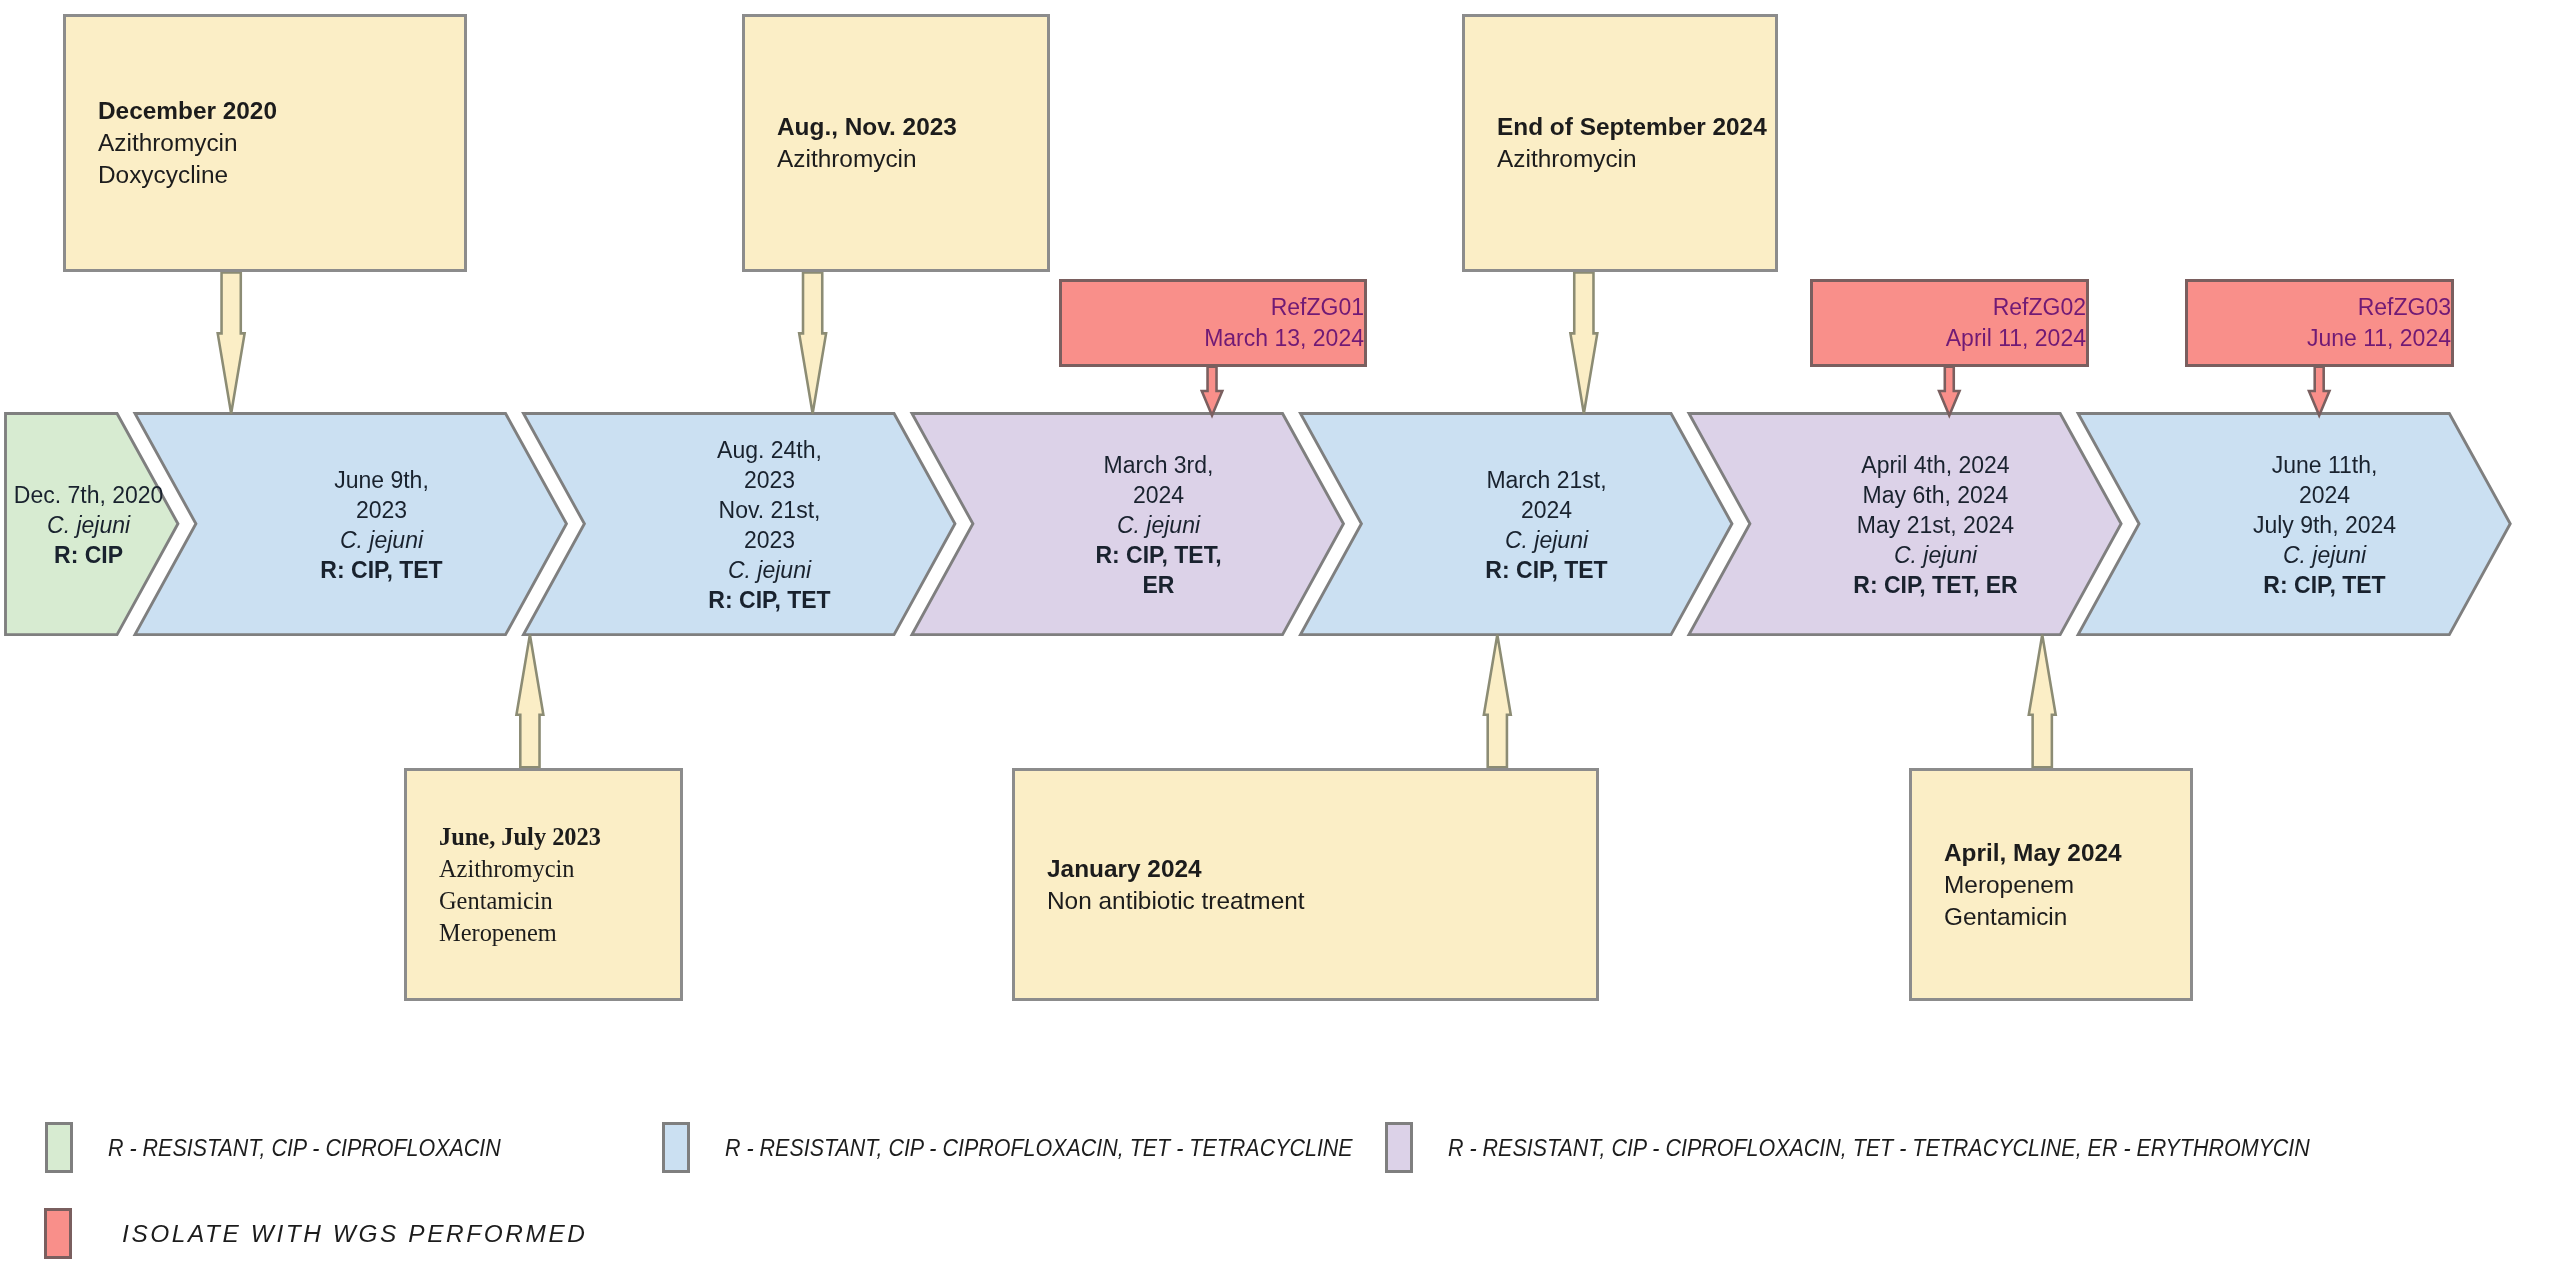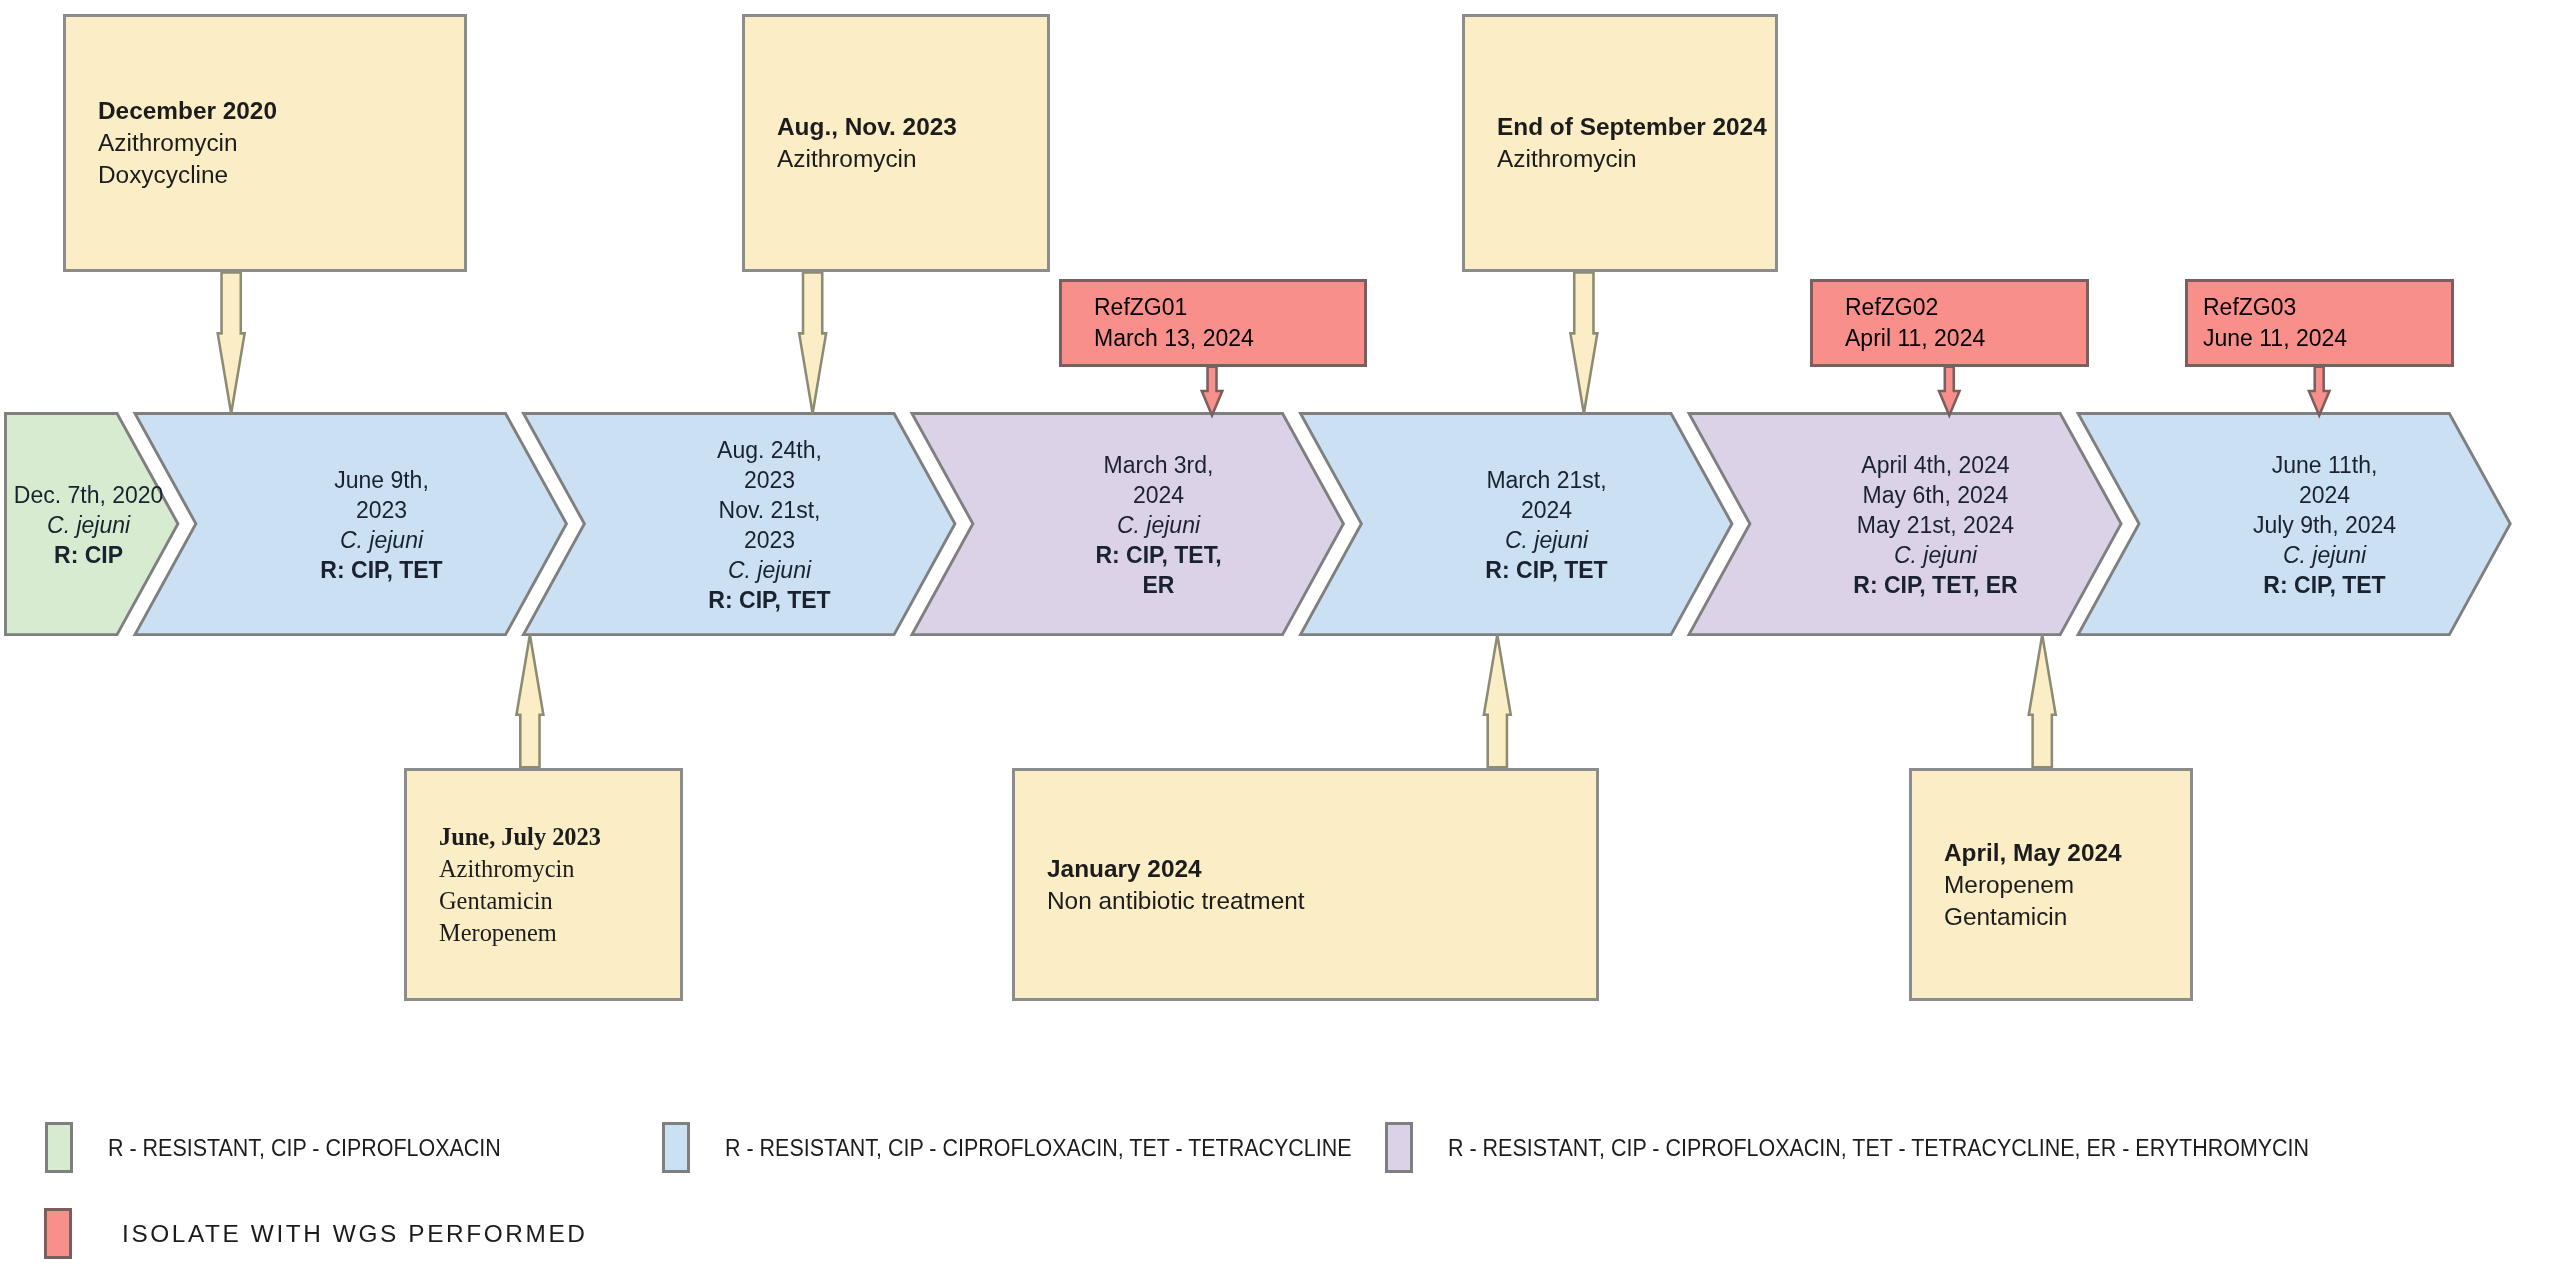--- a/index.html
+++ b/index.html
@@ -31,25 +31,26 @@
   .tbox {
     position: absolute; background: #fbeec6; border: 3.2px solid #8c8c8c;
     display: flex; flex-direction: column; justify-content: center;
     padding-left: 32px; color: #1c1c1c; font-size: 24.4px; line-height: 32px;
   }
   .tl.bold { font-weight: bold; }
 
   .wgs-box {
     position: absolute; background: #f98f8a; border: 3.2px solid #7a5f5f;
     display: flex; flex-direction: column; justify-content: center;
-    padding-left: 32px; color: #000000; font-size: 23px; line-height: 31px;
+    padding-left: 32px; color: #701a75; font-size: 23px; line-height: 31px;
     height: 88px;
+    align-items: flex-end;
   }
 
-  .legend-item { position: absolute; display: flex; align-items: center; }
+  .legend-item { position: absolute; display: flex; align-items: center; font-style: italic; }
   .legend-row1 { gap: 35px; }
   .legend-row2 { gap: 50px; }
   .sw { display: inline-block; width: 28px; height: 51px; border: 3.2px solid #7f7f7f; flex: 0 0 auto; }
   .sw-green  { background: #d7ebd1; }
   .sw-blue   { background: #cbe0f2; }
   .sw-purple { background: #dcd2e8; }
   .sw-pink   { background: #f98f8a; border-color: #7a5f5f; }
   .legend-label {
     color: #1c1c1c; font-size: 24.4px; line-height: 51px; white-space: nowrap;
   }

